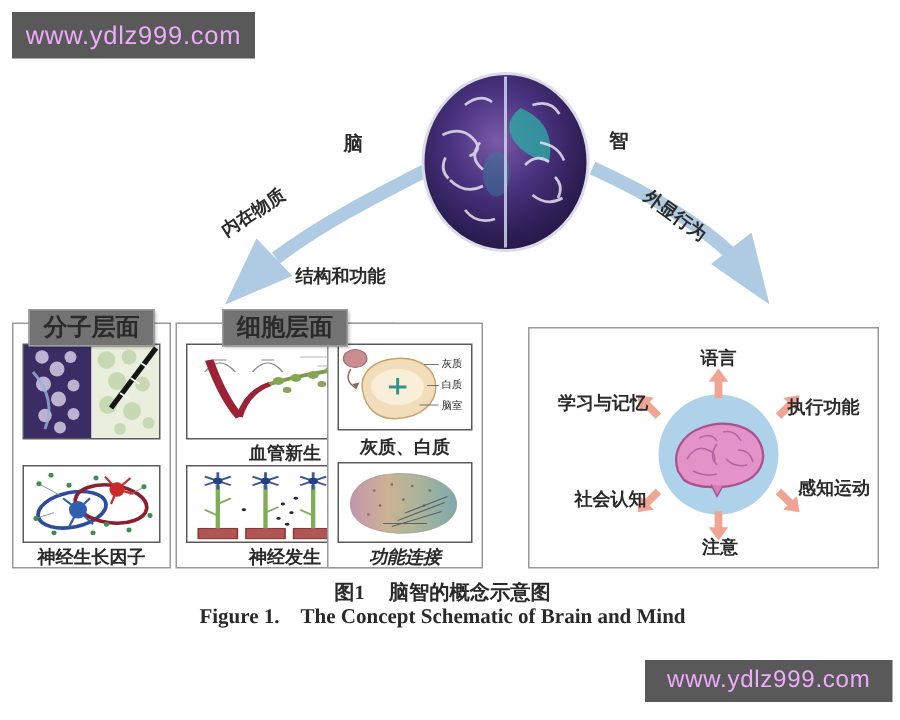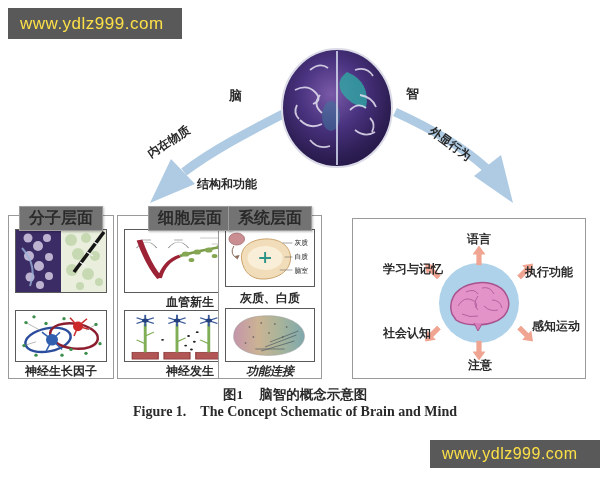--- a/index.html
+++ b/index.html
@@ -1,19 +1,19 @@
 <!DOCTYPE html>
 <html><head>
 <meta charset="utf-8">
 <style>
   html,body{margin:0;padding:0;}
   .stage{position:relative;width:600px;height:480px;background:#ffffff;overflow:hidden;
          font-family:"Liberation Serif","DejaVu Serif",serif;color:#2a2a2a;}
-  .banner{position:absolute;background:#595959;color:#fde047;display:flex;align-items:center;
-          font-family:"Liberation Sans","DejaVu Sans",sans-serif;letter-spacing:.5px;padding-left:12px;}
+  .banner{position:absolute;background:#595959;color:#f0abfc;display:flex;align-items:center;justify-content:center;
+          font-family:"Liberation Sans","DejaVu Sans",sans-serif;letter-spacing:.5px;}
   .banner-top{left:8px;top:8px;width:162px;height:31px;font-size:17px;}
   .banner-bottom{left:430px;top:440px;width:165px;height:28px;font-size:16px;}
   .abs{position:absolute;}
   .zh{font-size:12px;font-weight:600;white-space:nowrap;}
   .node-label{font-size:13px;font-weight:600;}
   .rot-label{transform-origin:center;white-space:nowrap;font-size:12px;font-weight:600;}
   .two-line{text-align:center;font-size:11.5px;line-height:13px;font-weight:600;}
   
   .col{position:absolute;top:215px;height:162px;border:1px solid #9a9a9a;background:#fff;}
   .col-header{position:absolute;top:-10px;left:50%;transform:translateX(-50%);background:#737373;
@@ -254,21 +254,20 @@
               <circle cx="46" cy="40" r="1"></circle>
               <circle cx="26" cy="30" r="1"></circle>
           </g>
         </g>
       </svg>
     </div>
     <div class="img-cap" style="top:147px;">神经发生</div>
   </div>
 
   <div class="col" style="left:218px;width:102px;">
-    <div class="col-header">系统层面</div>
     <div class="img-box" style="top:13px;height:56px;">
       <svg viewBox="0 0 90 56" preserveAspectRatio="none">
         <ellipse cx="11" cy="9" rx="8" ry="6" fill="#c98d92" stroke="#a06a6e" stroke-width="0.8"></ellipse>
         <path d="M 8 16 q -5 8 4 13" stroke="#8a6a5a" stroke-width="1" fill="none"></path>
         <path d="M 12 29 l -3 -3 l 5 -1 Z" fill="#8a6a5a"></path>
         <path d="M 16 30 C 14 18 24 10 39 9 C 55 8 66 16 66 28 C 66 39 56 48 40 49 C 26 50 18 42 16 30 Z" fill="#f2ddba" stroke="#c9a26a" stroke-width="1"></path>
         <ellipse cx="40" cy="28" rx="18" ry="12" fill="#f9eed8"></ellipse>
         <g stroke="#2e9488" stroke-width="2">
           <path d="M 40 22 L 40 33"></path>
             <path d="M 34 28 L 46 28"></path>
@@ -337,21 +336,21 @@
     <span class="block-arrow" style="left:163px;top:45px;transform:rotate(-45deg);"></span>
     <span class="block-arrow" style="left:163px;top:109px;transform:rotate(45deg);"></span>
     <span class="block-arrow" style="left:116px;top:125px;transform:rotate(90deg);"></span>
     <span class="block-arrow" style="left:69px;top:109px;transform:rotate(135deg);"></span>
     <span class="block-arrow" style="left:69px;top:45px;transform:rotate(-135deg);"></span>
     <div class="mind-label" style="left:126px;top:20px;">语言</div>
     <div class="mind-label" style="left:196px;top:53px;">执行功能</div>
     <div class="mind-label" style="left:203px;top:107px;">感知运动</div>
     <div class="mind-label" style="left:127px;top:146px;">注意</div>
     <div class="mind-label" style="left:54px;top:114px;">社会认知</div>
-    <div class="mind-label" style="left:60px;top:50px;text-align:center;">学习与记忆</div>
+    <div class="mind-label" style="left:49px;top:50px;text-align:center;">学习与记忆</div>
   </div>
 
   <div class="cap-zh">
     <span>图1</span><span class="gap"></span><span>脑智的概念示意图</span>
   </div>
   <div class="cap-en">
     <span>Figure 1.</span><span class="gap"></span><span>The Concept Schematic of Brain and Mind</span>
   </div>
 
 </div>

